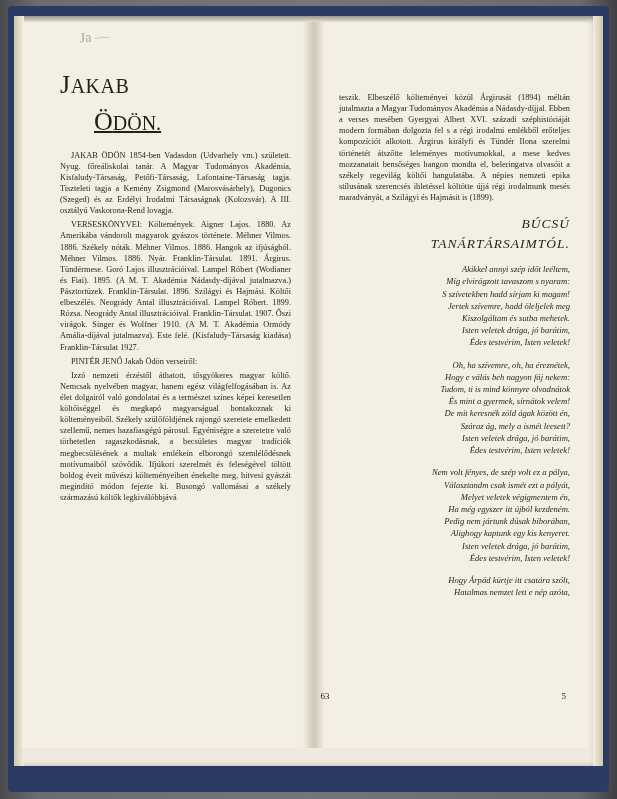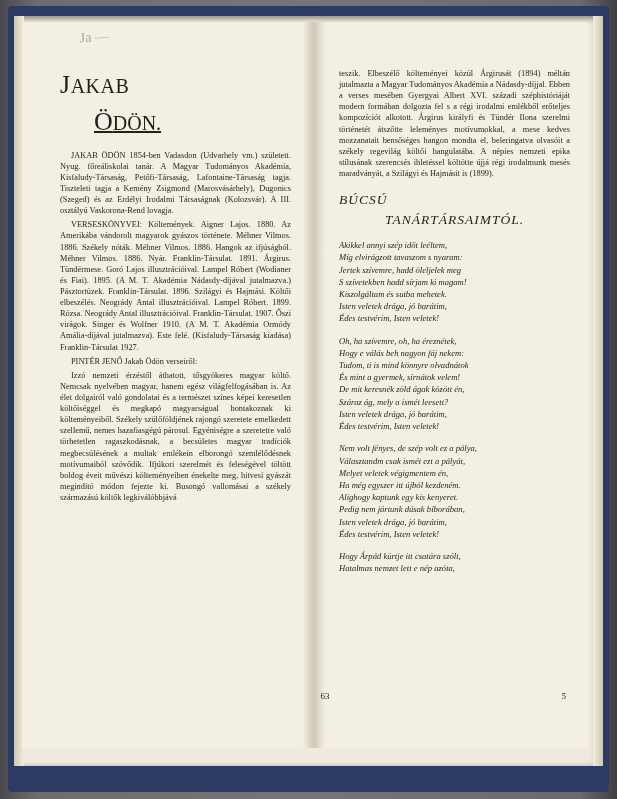--- a/index.html
+++ b/index.html
@@ -62,33 +62,33 @@
 
   h1.head{
     font-size:20px;letter-spacing:.5px;margin:0 0 2px 0;font-weight:normal;
     font-family:"Liberation Serif",serif;
   }
   h1.head .big{font-size:26px;}
   .head-line2{font-size:20px;margin:0 0 10px 34px;text-decoration:underline;}
   .head-line2 .big{font-size:26px;}
 
   p.para{margin:0 0 3px 0;text-indent:11px;}
-  p.para.noind{text-indent:0;}
+  p.para.noind{text-indent:0;margin-top:24px;}
 
   
   .poem-title{
-    font-style:italic;font-size:13.5px;text-align:left;margin:12px 0 0 0;
+    font-style:italic;font-size:13.5px;text-align:right;margin:12px 0 0 0;
     letter-spacing:1px;
   }
   .poem-title2{
-    font-style:italic;font-size:13.5px;text-align:center;margin:2px 0 10px 0;
+    font-style:italic;font-size:13.5px;text-align:right;margin:2px 0 10px 0;
     letter-spacing:1px;
   }
   .stanza{margin:0 0 10px 0;font-style:italic;font-size:8.6px;line-height:1.42;text-align:left;}
-  .stanza div{white-space:pre-wrap;}
+  .stanza div{white-space:pre-wrap;text-align:right;}
 
   .folio{
     position:absolute;bottom:26px;font-size:9px;color:#231f1c;
   }
   .folio-center{left:0;width:530px;text-align:center;}
   .folio-right{right:4px;}
   
   .edge-left{
     position:absolute;left:14px;top:16px;width:10px;height:750px;
     background:linear-gradient(90deg,#cfc6ad,#f2ece0);
@@ -130,22 +130,22 @@
 
     <div class="col col-right">
       <p class="para noind">teszik. Elbeszélő költeményei közül Árgirusát (1894) méltán jutalmazta a Magyar Tudományos Akadémia a Nádasdy-díjjal. Ebben a verses mesében Gyergyai Albert XVI. századi széphistóriáját modern formában dolgozta fel s a régi irodalmi emlékből erőteljes kompozíciót alkotott. Árgirus királyfi és Tündér Ilona szerelmi történetét átszőtte leleményes motívumokkal, a mese kedves mozzanatait bensőséges hangon mondta el, beleringatva olvasóit a székely regevilág költői hangulatába. A népies nemzeti epika stílusának szerencsés ihletéssel költötte újjá régi irodalmunk mesés maradványát, a Szilágyi és Hajmásit is (1899).</p>
 
       <div class="poem-title">BÚCSÚ</div>
       <div class="poem-title2">TANÁRTÁRSAIMTÓL.</div>
 
       <div class="stanza">
         <div>Akikkel annyi szép időt leéltem,</div>
         <div>Míg elvirágzott tavaszom s nyaram:</div>
+        <div>S szívetekben hadd sírjam ki magam!</div>
         <div>Jertek szívemre, hadd öleljelek meg</div>
-        <div>S szívetekben hadd sírjam ki magam!</div>
         <div>Kiszolgáltam és sutba mehetek.</div>
         <div>Isten veletek drága, jó barátim,</div>
         <div>Édes testvérim, Isten veletek!</div>
       </div>
 
       <div class="stanza">
         <div>Oh, ha szívemre, oh, ha éreznétek,</div>
         <div>Hogy e válás beh nagyon fáj nekem:</div>
         <div>Tudom, ti is mind könnyre olvadnátok</div>
         <div>És mint a gyermek, sírnátok velem!</div>
@@ -153,22 +153,22 @@
         <div>Száraz ág, mely a ismét leesett?</div>
         <div>Isten veletek drága, jó barátim,</div>
         <div>Édes testvérim, Isten veletek!</div>
       </div>
 
       <div class="stanza">
         <div>Nem volt fényes, de szép volt ez a pálya,</div>
         <div>Választandm csak ismét ezt a pályát,</div>
         <div>Melyet veletek végigmentem én,</div>
         <div>Ha még egyszer itt újból kezdeném.</div>
+        <div>Pedig nem jártunk dúsak bíborában,</div>
         <div>Alighogy kaptunk egy kis kenyeret.</div>
-        <div>Pedig nem jártunk dúsak bíborában,</div>
         <div>Isten veletek drága, jó barátim,</div>
         <div>Édes testvérim, Isten veletek!</div>
       </div>
 
       <div class="stanza">
         <div>Hogy Árpád kürtje itt csatára szólt,</div>
         <div>Hatalmas nemzet lett e nép azóta,</div>
       </div>
 
       <div class="folio folio-right">5</div>

